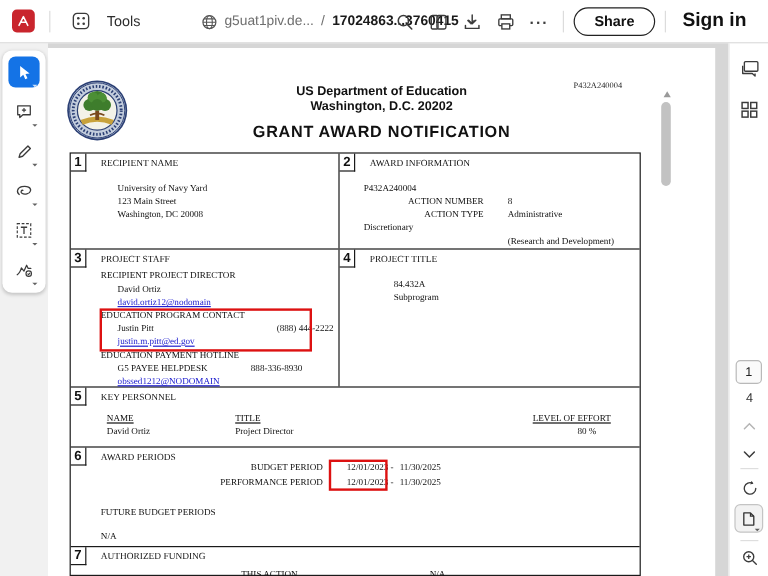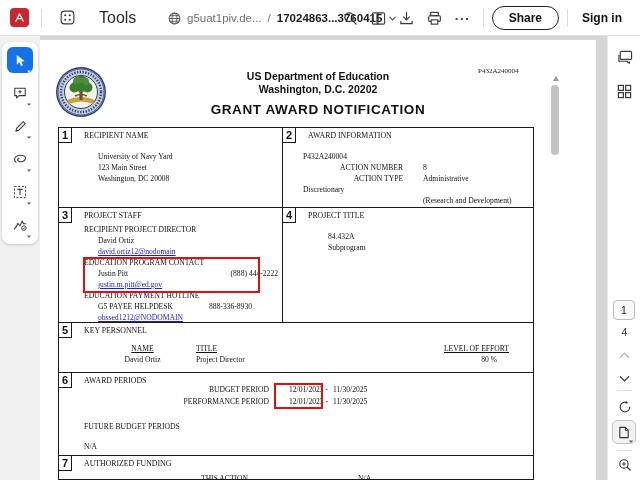--- a/index.html
+++ b/index.html
@@ -8,32 +8,32 @@
 
   
   .toolbar { position:absolute; top:0; left:0; width:640px; height:36px;
              background:#fff; border-bottom:1px solid #e1e1e1;
              display:flex; align-items:center; z-index:30; }
   .tb-left { display:flex; align-items:center; gap:8px; padding-left:10px; }
   .acrobat-badge { width:19px; height:19px; background:#c9252d; border-radius:4px;
                    display:flex; align-items:center; justify-content:center; }
   .acrobat-badge svg { display:block; }
   .tb-divider { width:1px; height:18px; background:#dcdcdc; margin:0 4px; }
-  .tools-btn { display:flex; align-items:center; gap:24px; color:#2c2c2c;
-               font-size:16px; padding:4px 6px; border-radius:4px; cursor:pointer; }
+  .tools-btn { display:flex; align-items:center; gap:14px; color:#2c2c2c;
+               font-size:12px; padding:4px 6px; border-radius:4px; cursor:pointer; }
   .tb-center { position:absolute; left:168px; top:0; height:36px;
                display:flex; align-items:center; gap:6px; font-size:11.5px; color:#6e6e6e; }
   .fname { color:#1a1a1a; font-weight:bold; }
   .tb-right { position:absolute; right:8px; top:0; height:36px;
               display:flex; align-items:center; gap:4px; }
   .icon-btn { width:24px; height:24px; display:flex; align-items:center;
               justify-content:center; border-radius:4px; cursor:pointer; color:#3b3b3b; }
   .share-pill { border:1.5px solid #222; border-radius:14px; padding:4px 16px;
                 font-size:12px; font-weight:bold; color:#111; background:#fff; cursor:pointer; }
-  .signin { font-size:12px; font-weight:bold; color:#111; padding:0 10px 0 6px; cursor:pointer; }
+  .signin { font-size:16px; font-weight:bold; color:#111; padding:0 10px 0 6px; cursor:pointer; }
 
   
   .left-rail { position:absolute; top:36px; left:0; width:40px; height:444px;
                background:#f1f1f1; z-index:20; }
   .tool-panel { position:absolute; top:6px; left:2px; width:36px;
                 background:#fff; border-radius:8px; padding:5px 0 6px;
                 box-shadow:0 1px 3px rgba(0,0,0,.18);
                 display:flex; flex-direction:column; align-items:center; gap:7px; }
   .tool-btn { position:relative; width:26px; height:26px; border-radius:6px;
               display:flex; align-items:center; justify-content:center;
@@ -107,21 +107,21 @@
 
   .ps-body { position:absolute; left:25px; top:16px; width:196px; }
   .ps-ind { padding-left:14px; }
   .ps-phone-row { display:flex; justify-content:space-between; padding-left:14px; padding-right:2px; }
   .red-annot { position:absolute; border:2px solid #dd1111; }
   .redbox-contact { left:24px; top:49px; width:177px; height:36px; }
   .pt-lines { position:absolute; left:45px; top:23px; }
 
   .kp-head { position:absolute; left:30px; top:20px; width:420px; display:flex; }
   .kp-row  { position:absolute; left:30px; top:31px; width:420px; display:flex; }
-  .kp-c1 { width:107px;text-align:center; } .kp-c2 { width:150px; } .kp-c3 { width:163px; text-align:right; }
+  .kp-c1 { width:107px; } .kp-c2 { width:150px; } .kp-c3 { width:163px; text-align:right; }
   .kp-row .kp-c3 { padding-right:12px; }
   .u { text-decoration:underline; }
 
   .ap-rows { position:absolute; left:0; top:11px; width:476px; }
   .ap-row { display:flex; height:11.5px; align-items:center; }
   .ap-label { width:210px; text-align:right; }
   .ap-start { margin-left:20px; }
   .ap-end { margin-left:3px; padding:0 2px; }
   .redbox-dates { left:215px; top:10px; width:49px; height:26px; }
   .future-label { position:absolute; left:25px; top:48px; }

